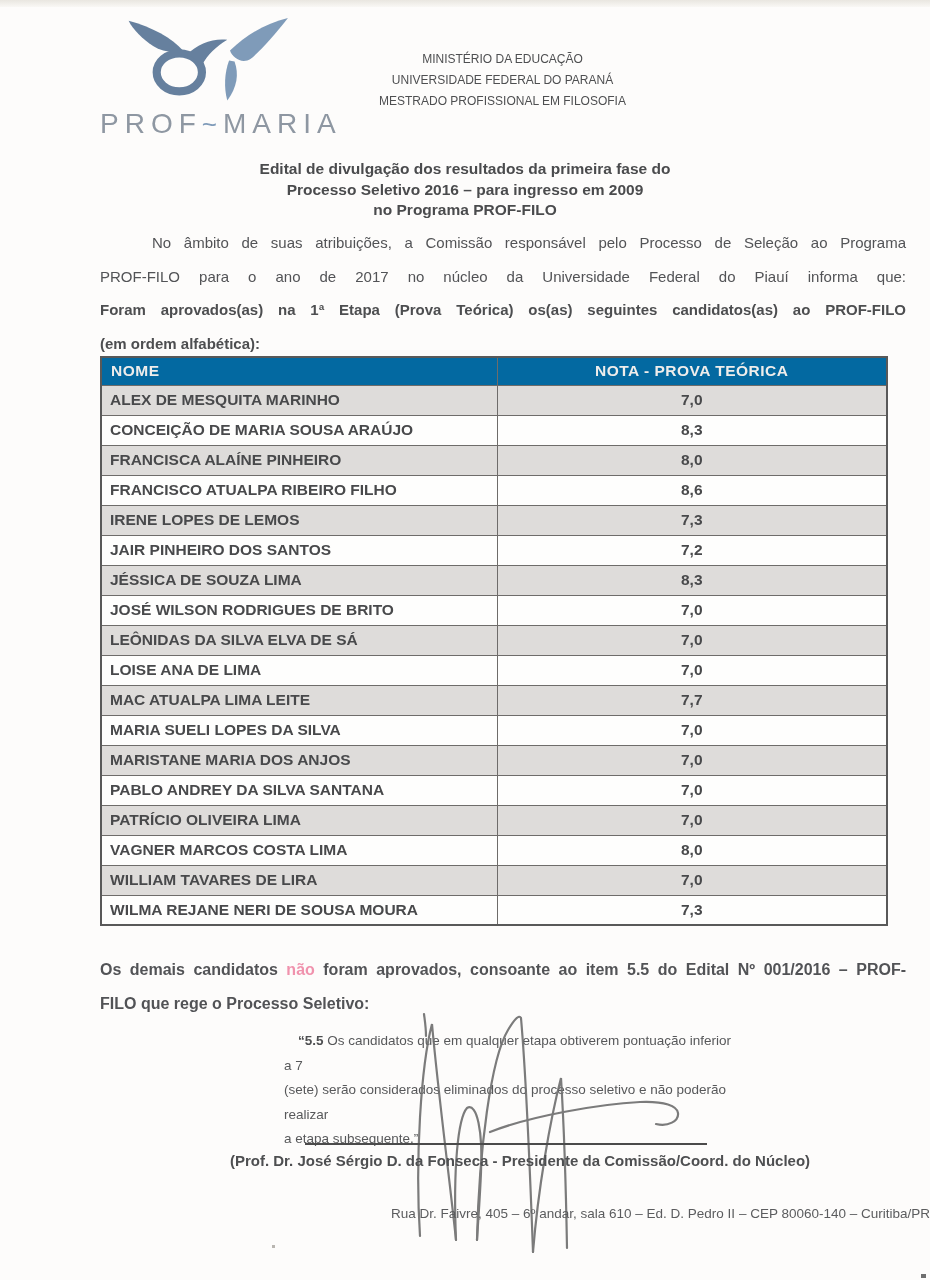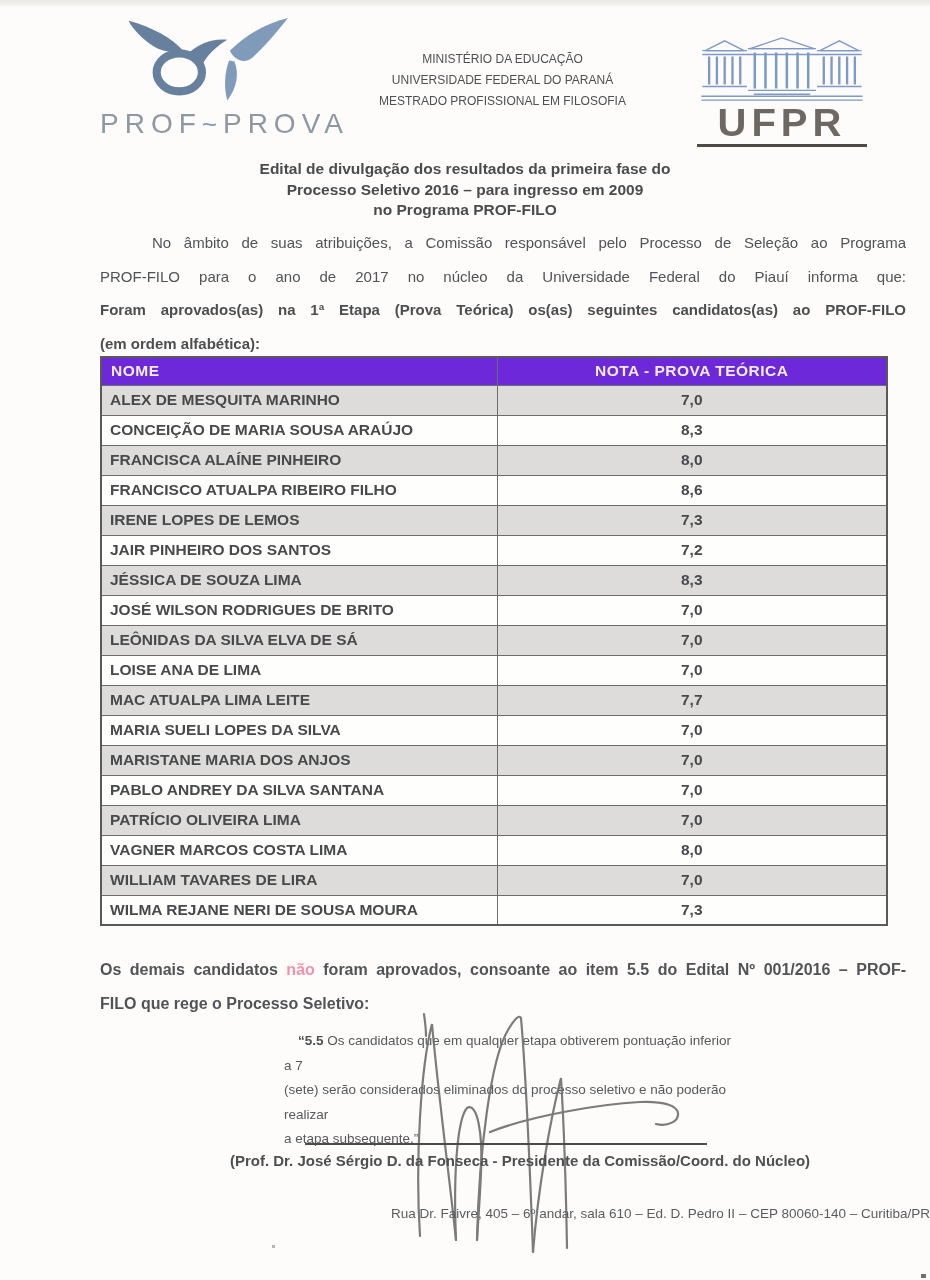--- a/index.html
+++ b/index.html
@@ -33,21 +33,21 @@
     font-size:15px; color:#525356; line-height:33.5px; }
   .intro .just { text-align:justify; text-align-last:justify; }
   .intro .indent { text-indent:52px; }
   .intro .bold { font-weight:bold; color:#4d4e50; }
 
   
   .results-table { position:absolute; left:100px; top:356px; width:788px;
     border-collapse:collapse; table-layout:fixed; }
   .results-table th, .results-table td { border:1.8px solid #6e6c6a; overflow:hidden; white-space:nowrap; }
   .results-table th { height:28px; background:linear-gradient(100deg,#453d34,#332c25 25%,#48403­6 45%,#2f2922 70%,#3e372f);
-    background-color:#6d28d9; color:#efedeb; font-size:15.5px; text-align:left; }
+    background-color:#0369a1; color:#efedeb; font-size:15.5px; text-align:left; }
   .results-table th.col-name { padding-left:9px; width:396px; letter-spacing:.5px; }
   .results-table th.col-grade { text-align:center; letter-spacing:.5px; }
   .results-table td { height:30px; font-size:15.5px; font-weight:bold; color:#48494b; }
   .results-table td.name { padding-left:8px; }
   .results-table td.grade { text-align:center; }
   .results-table tbody tr:nth-child(odd) td { background:#dedcda; }
   .results-table tbody tr:nth-child(even) td { background:#fefefd; }
   .results-table { border:2.5px solid #595959; }
 
   
@@ -83,43 +83,29 @@
   <div class="scan-top-edge"></div>
 
   <div class="proffilo-logo">
     <svg width="176" height="86" viewBox="0 0 190 95">
       <path d="M4,3 C30,10 52,22 64,36 C55,39 42,38 31,31 C19,23 9,13 4,3 Z" fill="#66809e"></path>
       <ellipse cx="60" cy="60" rx="25" ry="21" fill="none" stroke="#66809e" stroke-width="9"></ellipse>
       <path d="M68,41 C80,28 98,22 113,24 C101,31 91,41 85,52 C79,46 73,42 68,41 Z" fill="#66809e"></path>
       <path d="M116,36 C134,18 156,6 180,0 C166,18 151,35 139,45 C130,51 119,45 116,36 Z" fill="#7f9bb9"></path>
       <path d="M121,48 C126,62 124,76 113,91 C109,77 110,60 115,47 Z" fill="#7f9bb9"></path>
     </svg>
-    <div class="proffilo-word"><span>PROF</span><span class="tilde">~</span><span>PROVA</span></div>
+    <div class="proffilo-word"><span>PROF</span><span class="tilde">~</span><span>MARIA</span></div>
   </div>
 
   <div class="ministry-block">
     <div>MINISTÉRIO DA EDUCAÇÃO</div>
     <div>UNIVERSIDADE FEDERAL DO PARANÁ</div>
     <div>MESTRADO PROFISSIONAL EM FILOSOFIA</div>
   </div>
 
-  <div class="ufpr-logo">
-    <svg width="170" height="68" viewBox="0 0 170 70" fill="none" stroke="#7e99c4" stroke-width="1.4">
-      <path d="M6,15 L26,5 L46,15 Z"></path>
-      <path d="M52,13 L85,2 L118,13 Z"></path>
-      <path d="M124,15 L144,5 L164,15 Z"></path>
-      <path d="M3,15 H49 M50,13 H120 M121,15 H167 M3,19 H167"></path>
-      <path d="M10,21 V50 M18,21 V50 M26,21 V50 M34,21 V50 M42,21 V50" stroke-width="2.4"></path>
-      <path d="M57,17 V54 M68,17 V54 M79,17 V54 M90,17 V54 M101,17 V54 M112,17 V54" stroke-width="2.6"></path>
-      <path d="M128,21 V50 M136,21 V50 M144,21 V50 M152,21 V50 M160,21 V50" stroke-width="2.4"></path>
-      <path d="M3,52 H49 M121,52 H167 M50,56 H120 M56,60 H114 M2,62 H168 M2,66 H168"></path>
-    </svg>
-    <div class="ufpr-word">UFPR</div>
-    <div class="ufpr-underline"></div>
-  </div>
 
   <div class="doc-title">
     <div>Edital de divulgação dos resultados da primeira fase do</div>
     <div>Processo Seletivo 2016 – para ingresso em 2009</div>
     <div>no Programa PROF-FILO</div>
   </div>
 
   <div class="intro">
     <div class="just indent">No âmbito de suas atribuições, a Comissão responsável pelo Processo de Seleção ao Programa</div>
     <div class="just">PROF-FILO para o ano de 2017 no núcleo da Universidade Federal do Piauí informa que:</div>

